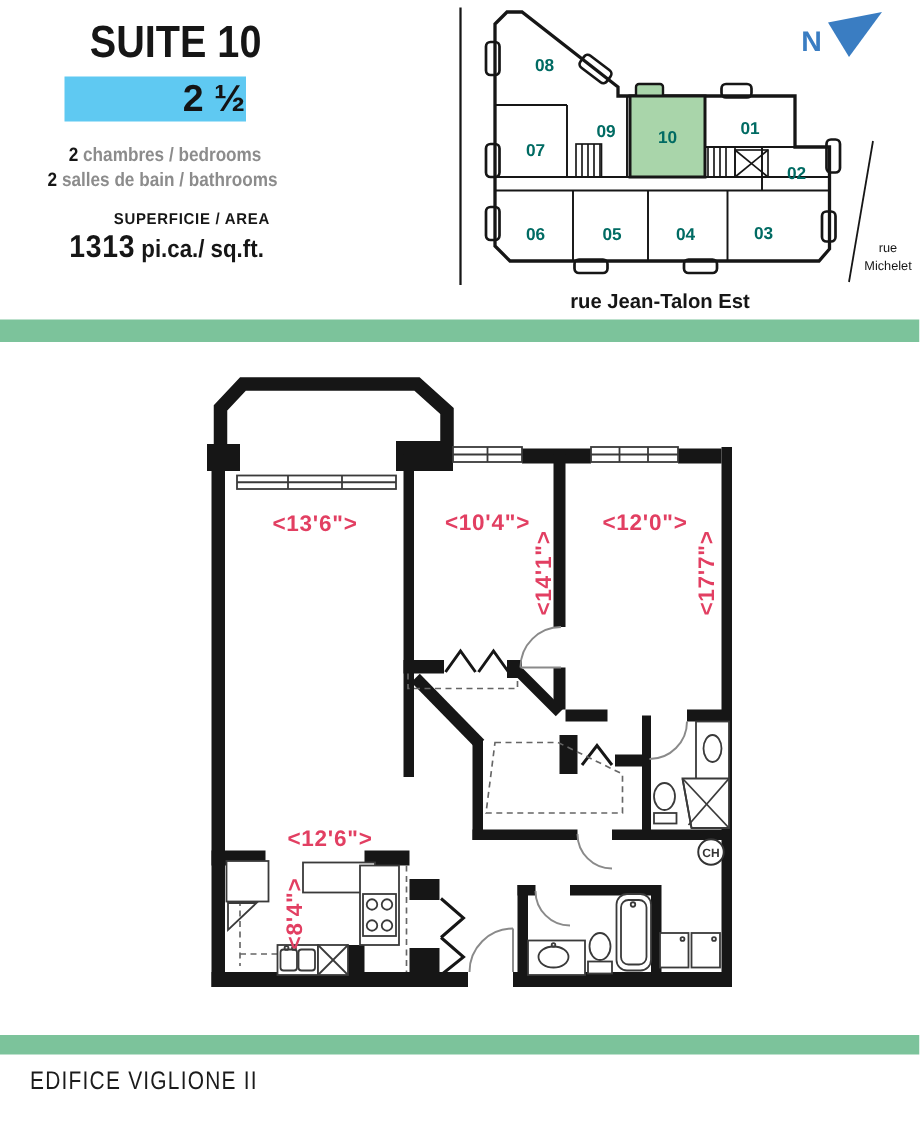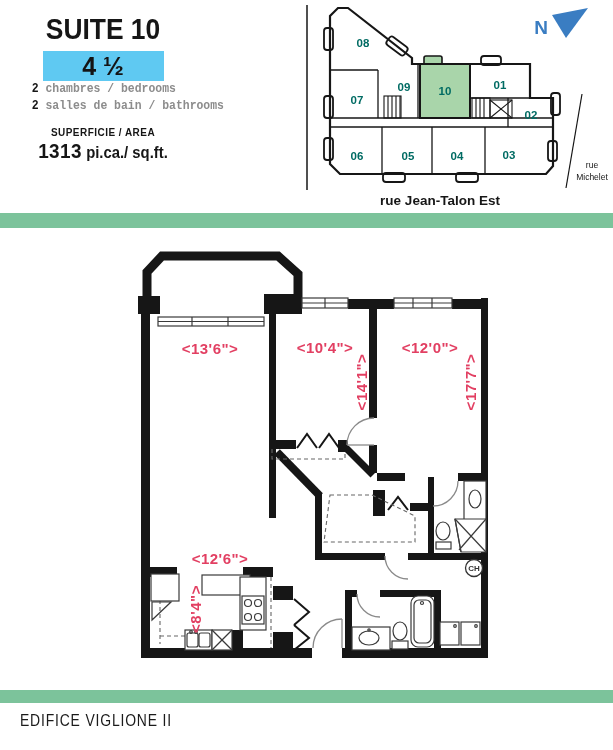--- a/index.html
+++ b/index.html
@@ -1,26 +1,26 @@
 <!DOCTYPE html>
 <html><head>
 <meta charset="utf-8">
 <style>
   html,body{margin:0;padding:0;background:#ffffff;}
   body{width:613px;height:750px;position:relative;overflow:hidden;
        font-family:"Liberation Sans",sans-serif;}
   .page{position:absolute;inset:0;}
 
   
-  .info-panel{position:absolute;left:22px;top:12px;width:162px;text-align:center;color:#161616;}
+  .info-panel{position:absolute;left:22px;top:12px;width:162px;text-align:right;color:#161616;}
   .suite-title{margin:0;font-size:30px;font-weight:bold;letter-spacing:0;
                transform:scaleX(.88);transform-origin:center;white-space:nowrap;}
   .unit-type-badge{margin:5px auto 0;width:121px;height:30px;line-height:30px;
                    background:#5fc9f2;font-size:25px;font-weight:bold;color:#141414;}
-  .specs{font-family:Liberation Mono, monospace;}
+  .specs{margin-top:14px;}
   .spec-line{margin:0 0 2px;font-size:13px;font-weight:bold;color:#8c8c8c;
              transform:scaleX(.88);transform-origin:center;white-space:nowrap;}
   .spec-line .count{color:#161616;}
   .area-heading{margin-top:13px;font-size:10.5px;font-weight:bold;letter-spacing:.5px;
                 transform:scaleX(.95);transform-origin:center;white-space:nowrap;}
   .area-line{margin-top:1px;font-size:16.5px;font-weight:bold;
              transform:scaleX(.9);transform-origin:center;white-space:nowrap;}
   .area-line .value{font-size:21px;letter-spacing:.5px;}
 
   
@@ -51,21 +51,21 @@
   .arc{stroke:#8a8a8a;stroke-width:1.3;fill:none;}
   .dash{stroke:#666;stroke-width:1.1;fill:none;stroke-dasharray:4 3;}
 </style>
 </head>
 <body>
 
 <div class="page">
 
   <section class="info-panel">
     <h1 class="suite-title">SUITE 10</h1>
-    <div class="unit-type-badge">4 ½</div>
+    <div class="unit-type-badge">2 ½</div>
     <div class="specs">
       <p class="spec-line"><span class="count">2</span> <span>chambres / bedrooms</span></p>
       <p class="spec-line"><span class="count">2</span> <span>salles de bain / bathrooms</span></p>
     </div>
     <div class="area-heading">SUPERFICIE / AREA</div>
     <div class="area-line"><span class="value">1313</span> <span>pi.ca./ sq.ft.</span></div>
   </section>
 
   <div class="site-map">
     <svg width="313" height="212" viewBox="0 0 313 212">

